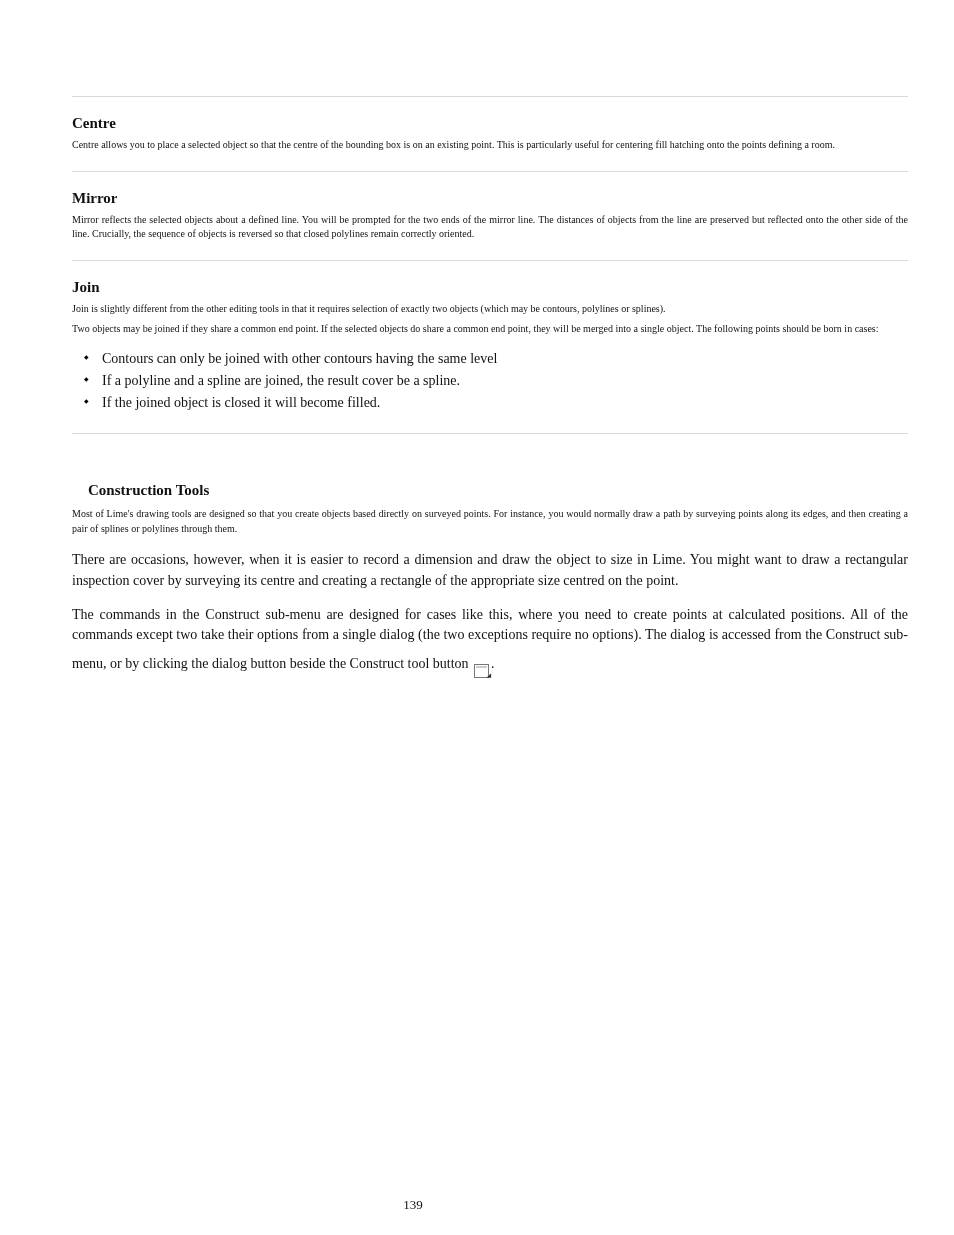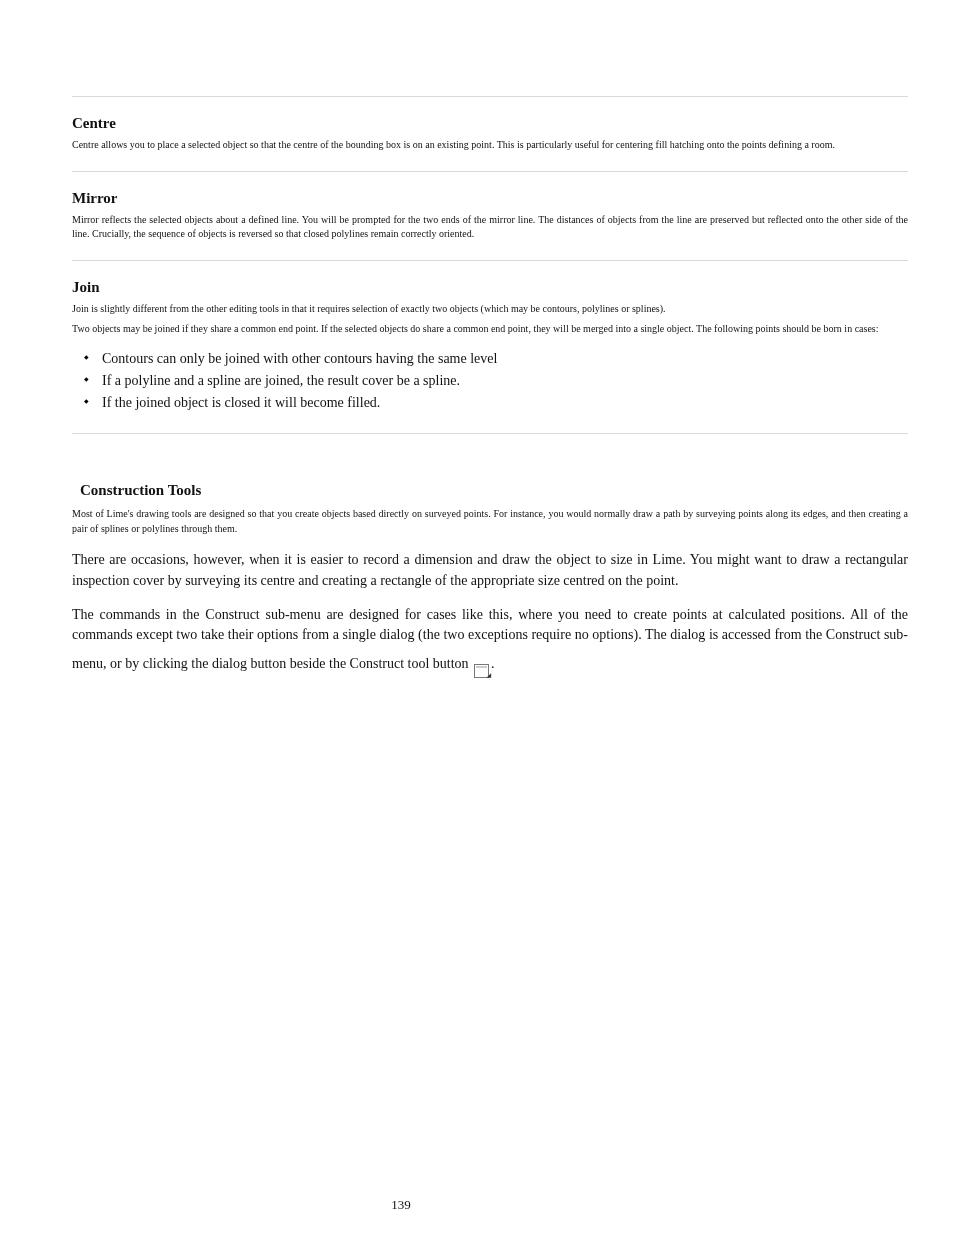--- a/index.html
+++ b/index.html
@@ -58,21 +58,21 @@
     content: "◆";
     position: absolute;
     left: -6px;
     top: 4px;
     font-size: 6px;
     color: #000;
   }
   .construction-title {
     font-size: 15px;
     font-weight: bold;
-    margin: 22px 0 8px 8px;
+    margin: 22px 0 8px 16px;
   }
   .dialog-box {
     margin: 18px auto 0 auto;
     width: 13px;
     height: 12px;
     border: 1px solid #777;
     position: relative;
     background: #fff;
   }
   .dialog-box::before {
@@ -88,21 +88,21 @@
     position: absolute;
     right: -3px;
     bottom: -3px;
     font-size: 6px;
     color: #333;
   }
   .page-number {
     position: absolute;
     bottom: 22px;
     width: 100%;
-    left: 0;
+    left: 12px;
     text-align: center;
     font-size: 13px;
   }
   .spacer-small { height: 6px; }
   .indent-para {
     font-size: 14px;
     line-height: 1.45;
     text-align: justify;
     margin-top: 14px;
   }

